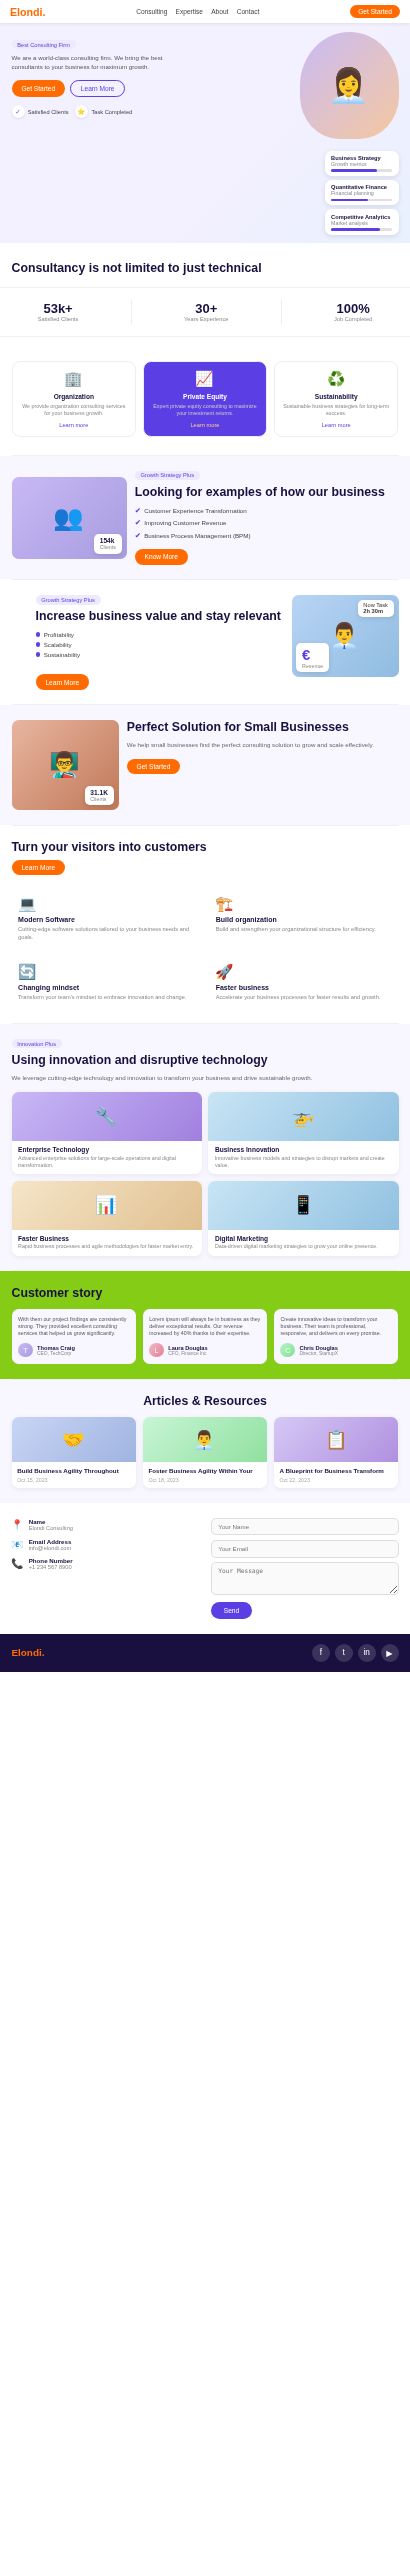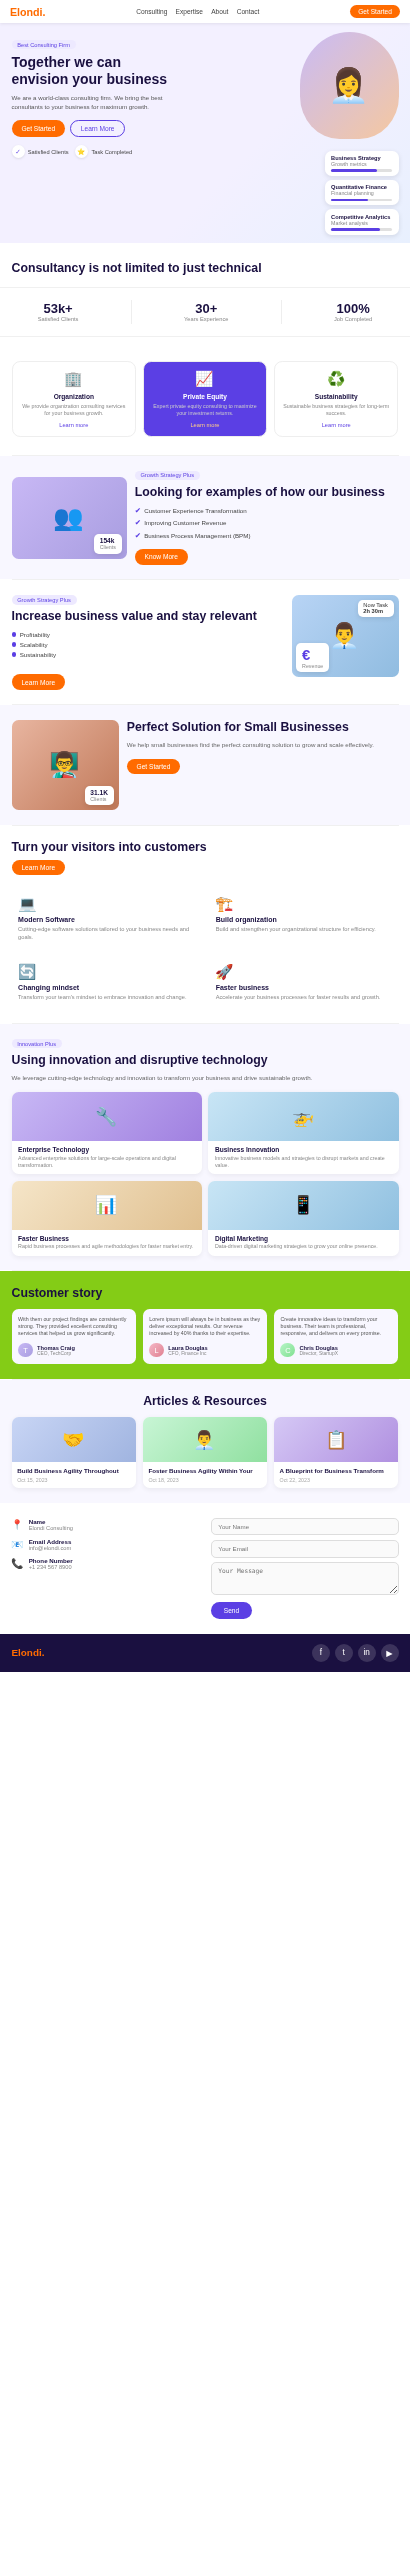--- a/index.html
+++ b/index.html
@@ -58,21 +58,21 @@
     .about-section { background: #f8f7ff; padding: 14.8px 11.5px; }
     .about-inner { display: flex; gap: 8.2px; align-items: center; }
     .about-img { width: 115px; height: 82px; background: linear-gradient(135deg, #c8b8f5, #a89de0); border-radius: 6.6px; flex-shrink: 0; display: flex; align-items: center; justify-content: center; font-size: 24.6px; overflow: hidden; position: relative; }
     .about-img-badge { position: absolute; bottom: 4.9px; right: 4.9px; background: #fff; border-radius: 4.9px; padding: 3.3px 5.7px; font-size: 6.6px; font-weight: 700; color: #1a1040; box-shadow: 0 1.6px 4.9px rgba(0,0,0,0.1); }
     .about-text { flex: 1; }
     .checklist { list-style: none; margin: 4.9px 0 8.2px; }
     .checklist li { font-size: 6.2px; color: #444; padding: 1.6px 0; display: flex; align-items: center; gap: 3.3px; }
     .check-icon { color: #5b3fe4; font-size: 7.4px; }
 
     
-    .bv-section { padding: 14.8px 11.5px; background: #fff; }
+    .bv-section { padding: 14.8px 11.5px; background: #fff; margin-left: 24px; }
     .bv-inner { display: flex; gap: 8.2px; align-items: flex-start; }
     .bv-text { flex: 1; }
     .bv-list { list-style: none; margin: 4.9px 0 8.2px; }
     .bv-list li { font-size: 6.2px; color: #444; padding: 1.6px 0; display: flex; align-items: center; gap: 3.3px; }
     .bv-img { width: 107px; height: 82px; background: linear-gradient(135deg, #b8d4f5, #90bce0); border-radius: 6.6px; flex-shrink: 0; display: flex; align-items: center; justify-content: center; font-size: 24.6px; overflow: hidden; position: relative; }
     .bv-img-badge { position: absolute; bottom: 4.9px; left: 4.9px; background: #fff; border-radius: 4.9px; padding: 3.3px 5.7px; font-size: 6.6px; font-weight: 700; color: #1a1040; box-shadow: 0 1.6px 4.9px rgba(0,0,0,0.1); }
 
     
     .ps-section { background: #f8f7ff; padding: 14.8px 11.5px; }
     .ps-inner { display: flex; gap: 8.2px; align-items: flex-start; }
@@ -166,21 +166,20 @@
     <a href="#">About</a>
     <a href="#">Contact</a>
   </div>
   <button class="nav-cta">Get Started</button>
 </nav>
 
 <section class="hero">
   <div class="hero-inner">
     <div class="hero-text">
       <div class="hero-tag">Best Consulting Firm</div>
-      <h1>Together we can envision your business</h1>
       <p>We are a world-class consulting firm. We bring the best consultants to your business for maximum growth.</p>
       <div class="hero-btns">
         <button class="btn-primary">Get Started</button>
         <button class="btn-outline">Learn More</button>
       </div>
       <div class="hero-stats">
         <div class="hero-stat">
           <div class="hero-stat-icon">✓</div>
           <span class="hero-stat-text">Satisfied Clients</span>
         </div>

